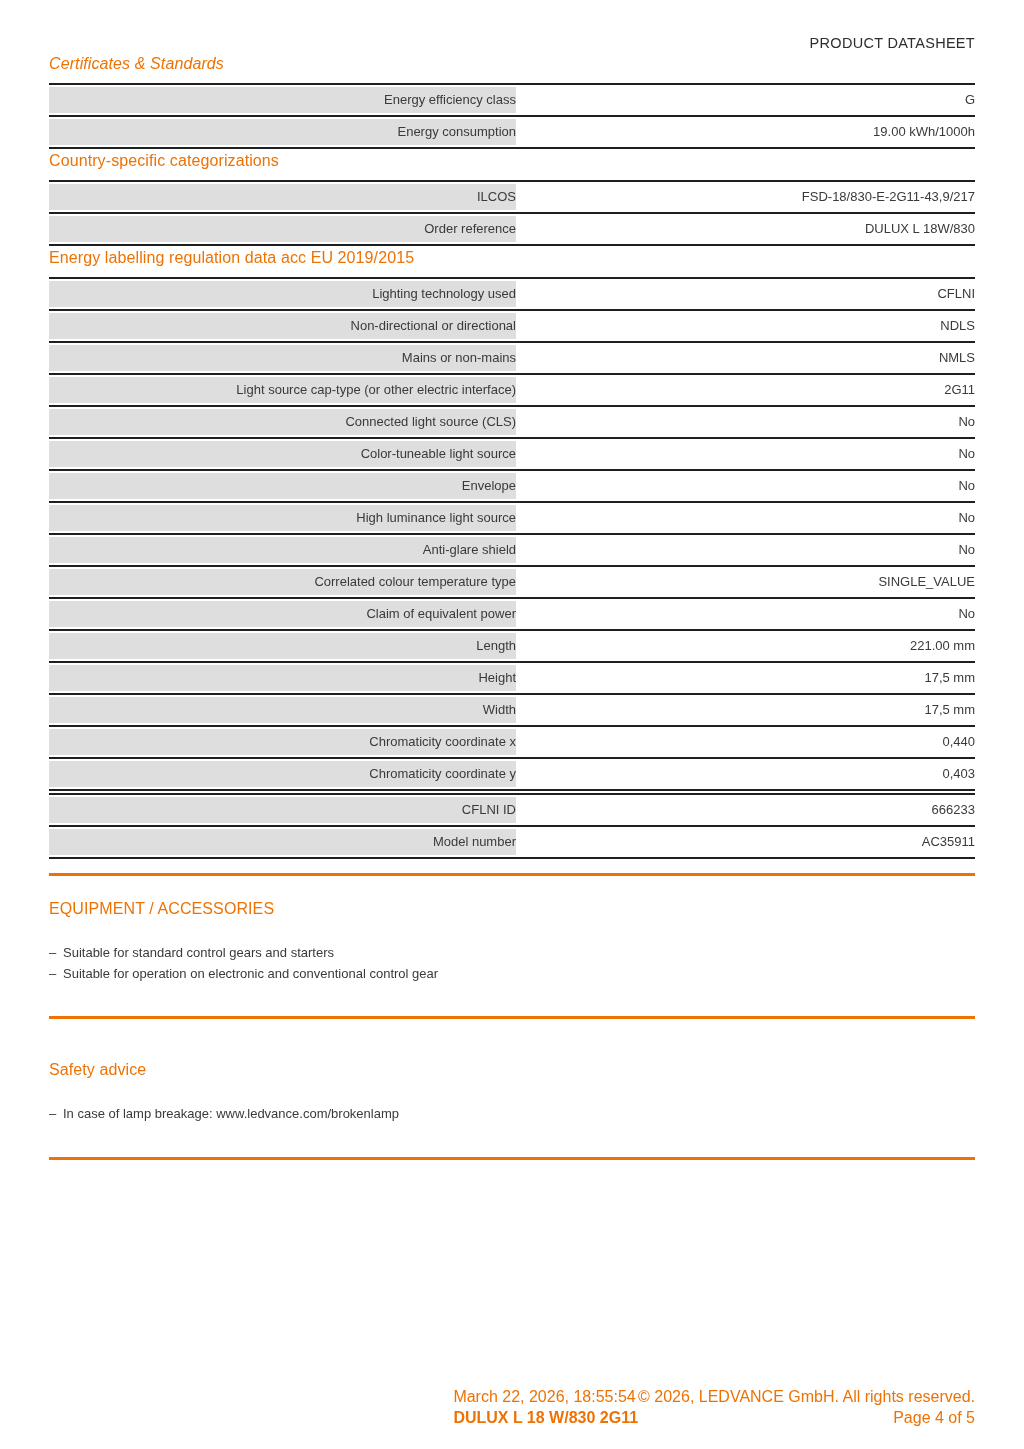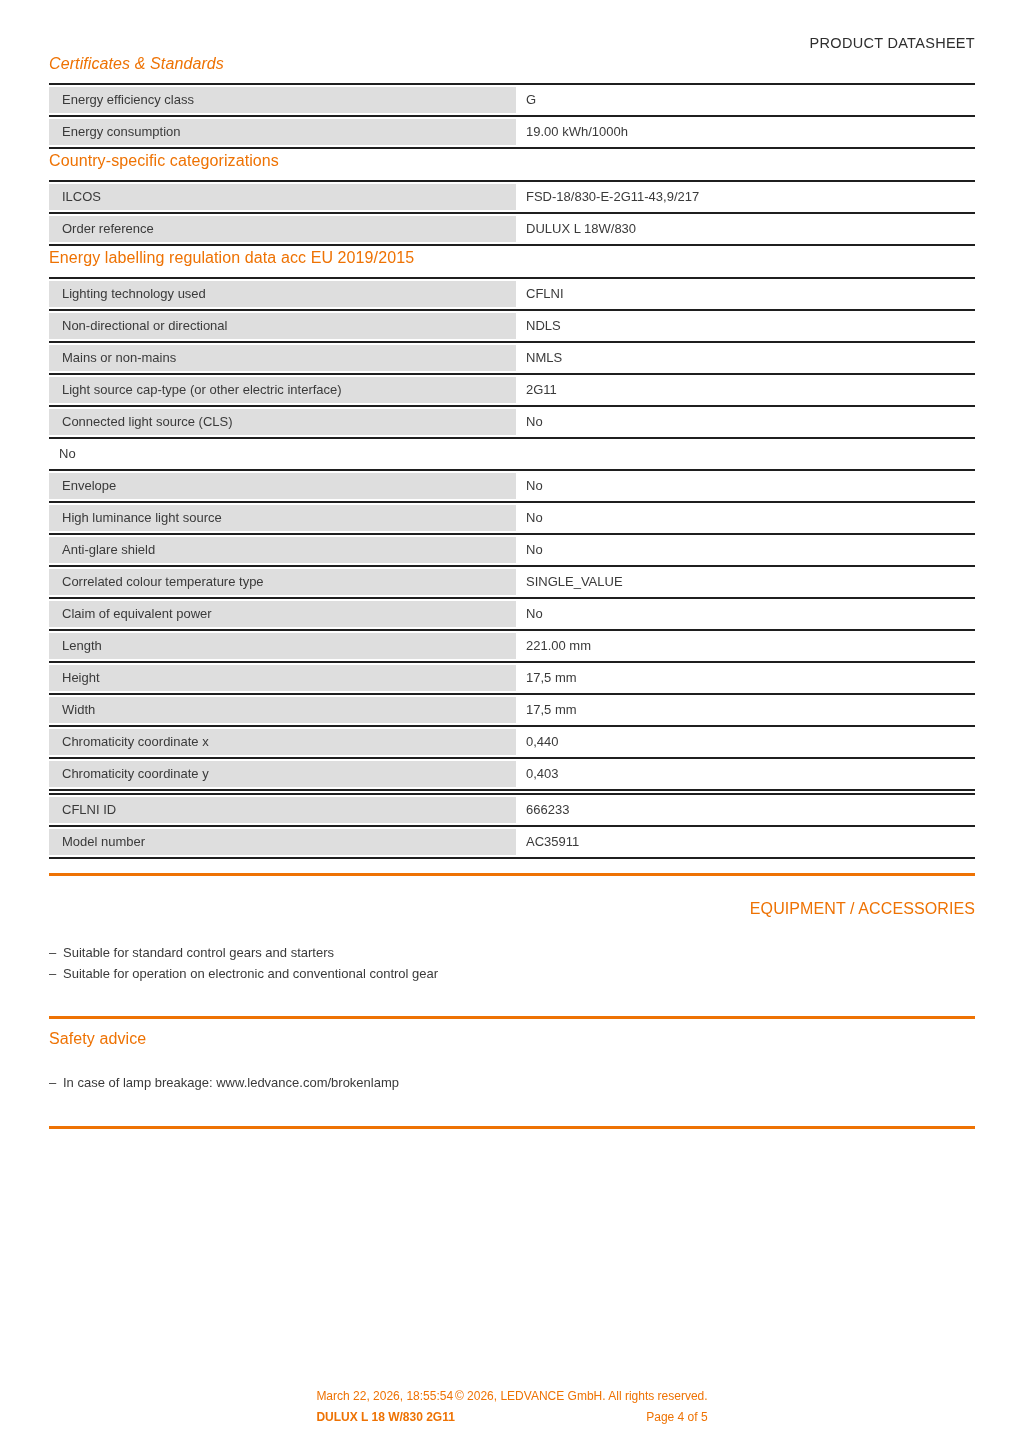--- a/index.html
+++ b/index.html
@@ -18,42 +18,42 @@
     color:#2E2E2E; letter-spacing:0.3px;
   }
 
   h2.sec-title {
     color:var(--accent); font-size:16px; font-weight:normal;
     line-height:20px; margin:0; letter-spacing:0.1px;
   }
   .mt-first { margin-top:46px;font-style:italic; }
   .mt-sec { margin-top:22px; }
 
-  .spec-table { margin-top:9px; }
+  .spec-table { margin-top:9px;text-align:right; }
   .divider { height:2px; background:var(--line); margin:2px 0; }
   .spec-row { display:flex; height:26px; line-height:26px; font-size:13px; }
   .spec-row .label { width:467px; background:var(--rowbg); padding-left:13px; }
   .spec-row .value { flex:1; padding-left:10px; background:#fff; }
 
   .orange-rule { height:3px; background:var(--accent); border:0; margin:0; }
   .rule-1 { margin-top:14px; }
   .rule-2 { margin-top:32px; }
   .rule-3 { margin-top:32px; }
 
-  h2.big-title { margin-top:23px;text-align:right; }
-  h2.safety-title { margin-top:10px; }
+  h2.big-title { margin-top:23px; }
+  h2.safety-title { margin-top:41px; }
 
   .bullet-list { margin-top:24px; font-size:13px; }
   .bullet-list .list-item { display:flex; line-height:20.5px; }
   .bullet-list .dash { width:14px; flex:0 0 14px; }
 
   .footer {
     position:absolute; left:49px; right:49px; top:1386px;
-    display:flex; justify-content:center;
-    color:var(--accent); font-size:12px; line-height:21px;
+    display:flex; justify-content:flex-end;
+    color:var(--accent); font-size:16px; line-height:21px;
   }
   .footer .col-right { text-align:right; }
   .footer .product { font-weight:bold; }
 </style>
 </head>
 <body>
 
 <div class="page">
 
   <div class="doc-type">PRODUCT DATASHEET</div>
@@ -117,20 +117,21 @@
   </div>
   <div class="divider"></div>
 
   <div class="spec-row">
     <div class="label">Connected light source (CLS)</div>
     <div class="value">No</div>
   </div>
   <div class="divider"></div>
 
   <div class="spec-row">
+    <div class="label">Color-tuneable light source</div>
     <div class="value">No</div>
   </div>
   <div class="divider"></div>
 
   <div class="spec-row">
     <div class="label">Envelope</div>
     <div class="value">No</div>
   </div>
   <div class="divider"></div>
 

